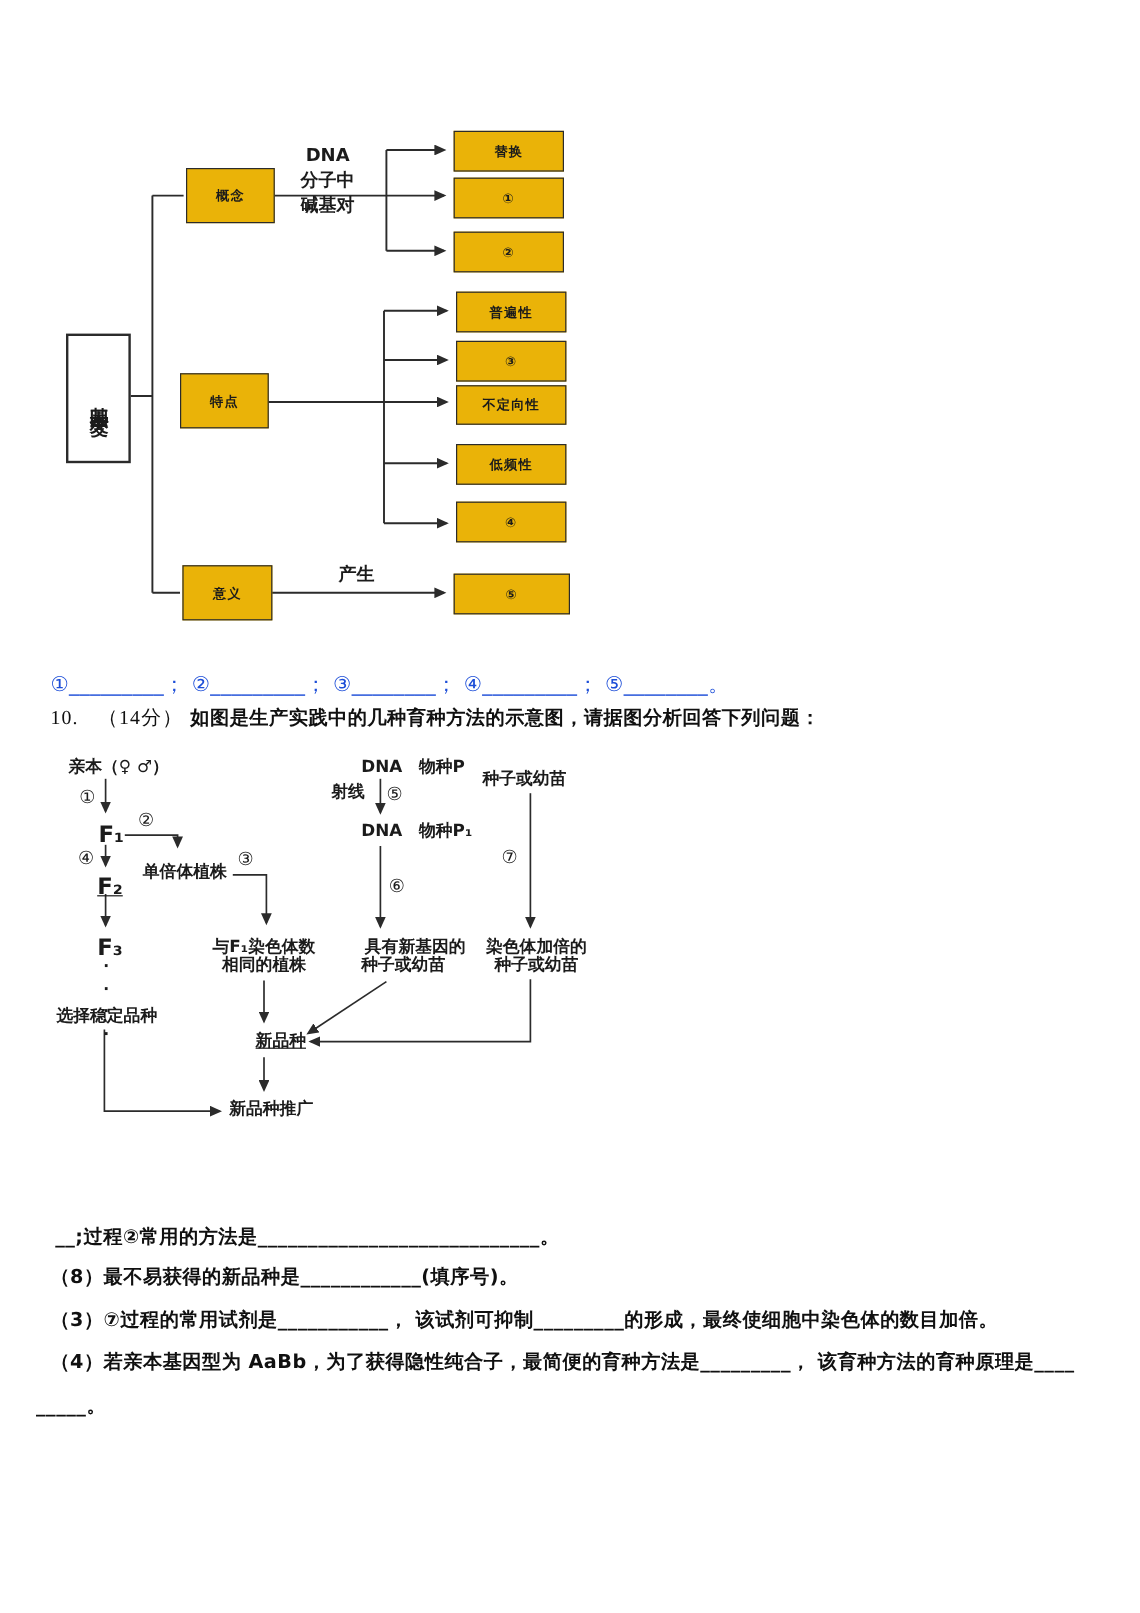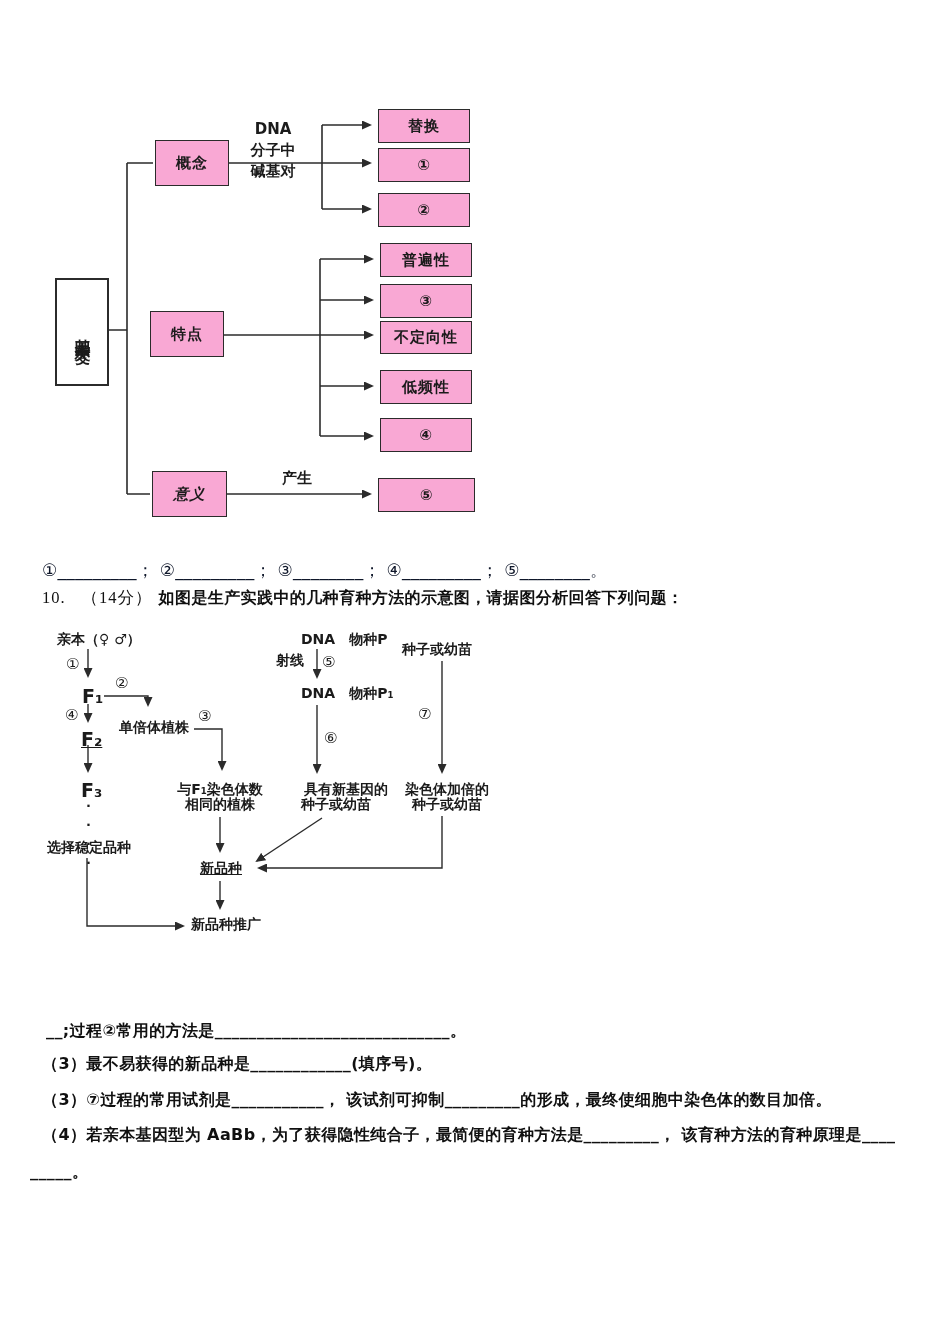--- a/index.html
+++ b/index.html
@@ -4,23 +4,23 @@
 <style>
   html,body{margin:0;padding:0;background:#888;}
   #page{
     position:relative;width:950px;height:1344px;background:#ffffff;
     margin:0 auto;overflow:hidden;
     font-family:"DejaVu Sans","Liberation Sans",sans-serif;color:#1b1b1b;
   }
   svg.overlay{position:absolute;left:0;top:0;width:950px;height:1344px;z-index:1;}
   
   .cbox{
-    position:absolute;z-index:2;border:1.6px solid #2b2b2b;background:#f9a8d4;
+    position:absolute;z-index:2;border:1.6px solid #2b2b2b;background:#eab308;
     display:flex;align-items:center;justify-content:center;
-    font-size:15px;font-weight:700;letter-spacing:1px;white-space:nowrap;
+    font-size:11px;font-weight:700;letter-spacing:1px;white-space:nowrap;
   }
   .rootbox{
     position:absolute;z-index:2;border:2px solid #2b2b2b;background:#fff;
     display:flex;align-items:center;justify-content:center;
     font-size:16px;font-weight:700;
     writing-mode:vertical-rl;text-orientation:upright;letter-spacing:3px;
   }
   .elabel{
     position:absolute;z-index:2;font-size:15px;font-weight:700;
     text-align:center;line-height:21px;white-space:nowrap;
@@ -46,21 +46,21 @@
   
   .qline{
     position:absolute;z-index:2;font-size:16px;font-weight:700;color:#101010;
     white-space:nowrap;letter-spacing:.4px;
   }
   .qline .qnum{
     font-weight:400;font-family:"Liberation Serif","DejaVu Serif",serif;
     font-size:16.5px;letter-spacing:1px;margin-top:16px;
   }
   .ansline{
-    position:absolute;z-index:2;font-size:17px;font-weight:400;color:#0f172a;
+    position:absolute;z-index:2;font-size:17px;font-weight:400;color:#1d4ed8;
     white-space:nowrap;letter-spacing:.3px;
   }
 </style>
 </head>
 <body>
 
 <div id="page">
 
   <svg class="overlay" viewBox="0 0 950 1344">
     <defs>
@@ -101,21 +101,21 @@
       <path d="M442,816 V868 H259" marker-end="url(#ah)"></path>
       <line x1="220" y1="881" x2="220" y2="908" marker-end="url(#ah)"></line>
       <path d="M87,858 V926 H183" marker-end="url(#ah)"></path>
     </g>
   </svg>
 
   <div class="rootbox" style="left:55px;top:278px;width:50px;height:104px;">基因突变</div>
 
   <div class="cbox" style="left:155px;top:140px;width:72px;height:44px;">概念</div>
   <div class="cbox" style="left:150px;top:311px;width:72px;height:44px;">特点</div>
-  <div class="cbox" style="left:152px;top:471px;width:73px;height:44px;font-style:italic;">意义</div>
+  <div class="cbox" style="left:152px;top:471px;width:73px;height:44px;">意义</div>
 
   <div class="elabel" style="left:236px;top:119px;width:74px;">
     <span style="display:block;">DNA</span>
     <span style="display:block;">分子中</span>
     <span style="display:block;">碱基对</span>
   </div>
   <div class="elabel" style="left:282px;top:468px;">产生</div>
 
   <div class="cbox" style="left:378px;top:109px;width:90px;height:32px;">替换</div>
   <div class="cbox" style="left:378px;top:148px;width:90px;height:32px;">①</div>
@@ -162,23 +162,23 @@
     <span style="display:block;">种子或幼苗</span>
   </div>
 
   <div class="dlab" style="left:402px;top:641px;">种子或幼苗</div>
   <div class="step" style="left:418px;top:705px;">⑦</div>
   <div class="dlab2" style="left:402px;top:782px;width:90px;">
     <span style="display:block;">染色体加倍的</span>
     <span style="display:block;">种子或幼苗</span>
   </div>
 
-  <div class="dlab" style="left:200px;top:860px;text-decoration:underline;">新品种</div>
+  <div class="dlab" style="left:213px;top:860px;text-decoration:underline;">新品种</div>
   <div class="dlab" style="left:191px;top:916px;">新品种推广</div>
 
   <div class="qline" style="left:46px;top:1021px;">__;过程②常用的方法是____________________________。</div>
-  <div class="qline" style="left:42px;top:1054px;">（3）最不易获得的新品种是____________(填序号)。</div>
+  <div class="qline" style="left:42px;top:1054px;">（8）最不易获得的新品种是____________(填序号)。</div>
   <div class="qline" style="left:42px;top:1090px;">（3）⑦过程的常用试剂是___________， 该试剂可抑制_________的形成，最终使细胞中染色体的数目加倍。</div>
   <div class="qline" style="left:42px;top:1125px;">（4）若亲本基因型为 AaBb，为了获得隐性纯合子，最简便的育种方法是_________， 该育种方法的育种原理是____</div>
   <div class="qline" style="left:30px;top:1162px;">_____。</div>
 
 
 </div>
 
 </body></html>

